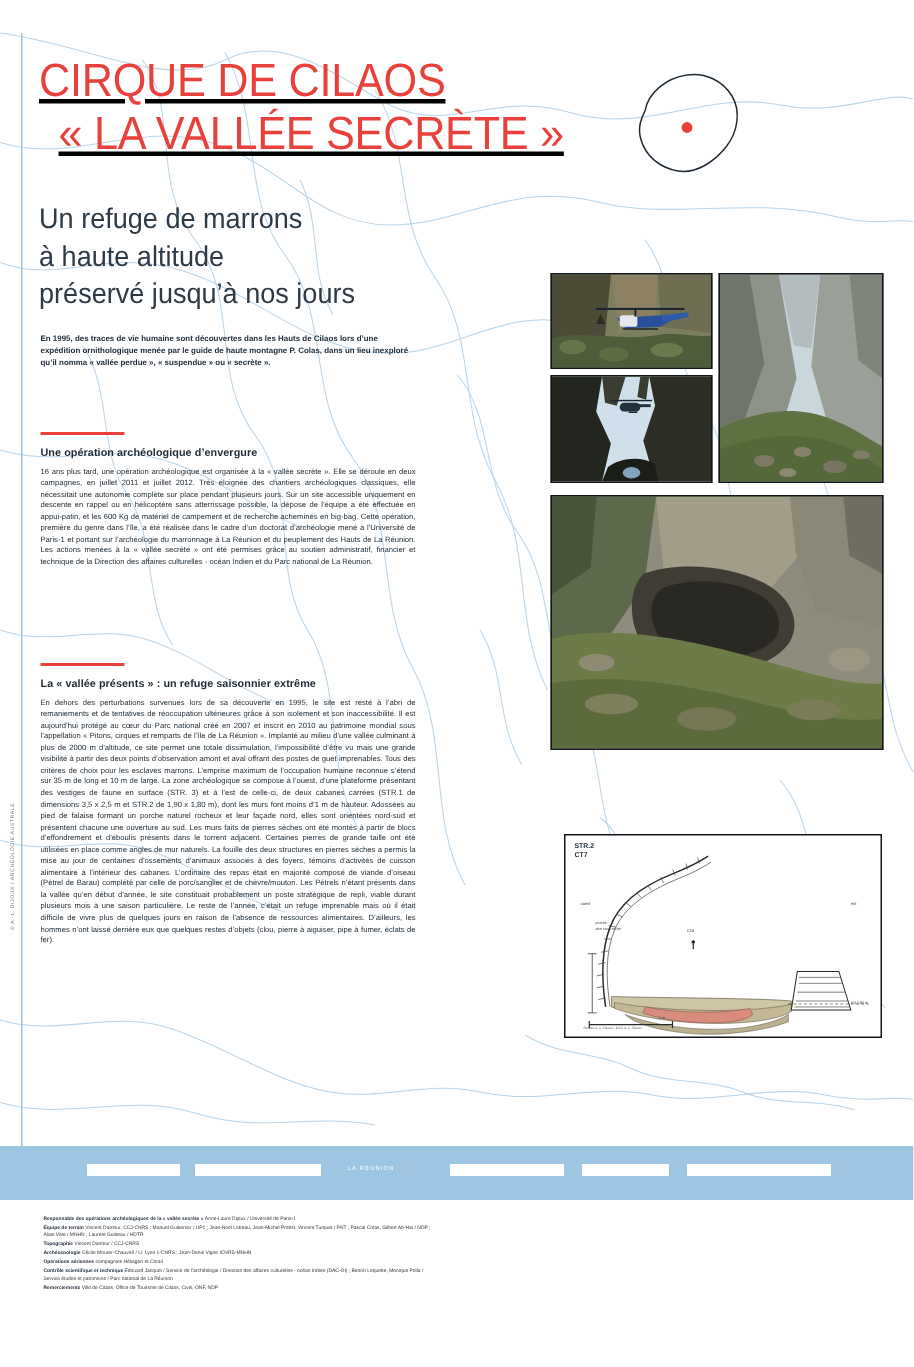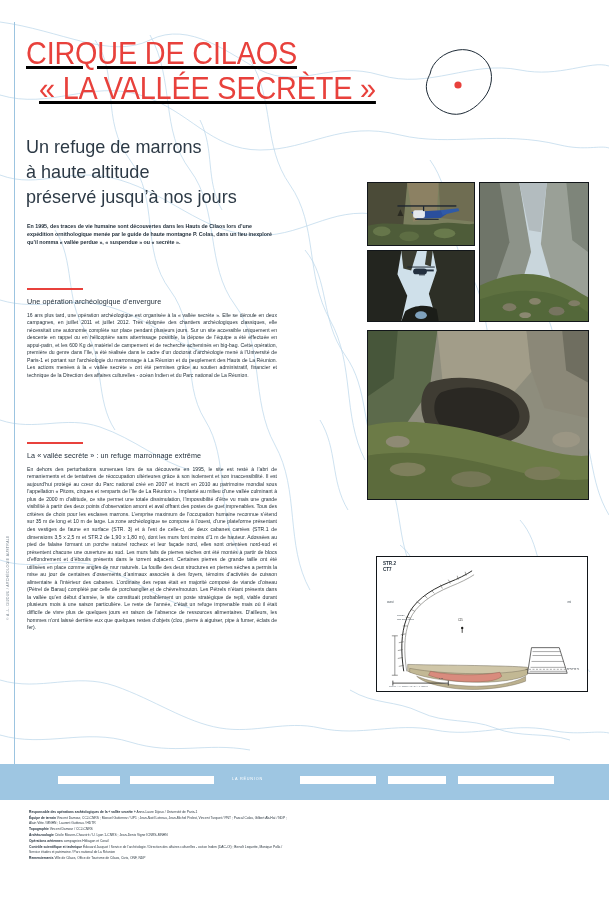--- a/index.html
+++ b/index.html
@@ -50,21 +50,21 @@
   
   .lede {
     position: absolute; left: 27px; top: 222px; width: 250px; z-index: 4;
     font-size: 5.3px; line-height: 8.1px; font-weight: bold; color: #1d2a36;
   }
 
   
   .article { position: absolute; left: 27px; width: 250px; z-index: 4; }
   .art-rule { width: 56px; height: 1.6px; background: #e8413c; margin-bottom: 7px; }
   .art-head {
-    font-size: 7.2px; font-weight: normal; color: #1d2a36; margin-bottom: 6px;
+    font-size: 7.2px; font-weight: bold; color: #1d2a36; margin-bottom: 6px;
     letter-spacing: .05px;
   }
   .art-body { font-size: 5.1px; line-height: 7.55px; color: #243039; text-align: justify; }
 
   #article-1 { top: 288px; }
   #article-2 { top: 442px; }
 
   
   .island { position: absolute; left: 412px; top: 44px; width: 90px; height: 78px; z-index: 4; }
 
@@ -152,21 +152,21 @@
   <div class="lede">En 1995, des traces de vie humaine sont découvertes dans les Hauts de Cilaos lors d’une expédition ornithologique menée par le guide de haute montagne P. Colas, dans un lieu inexploré qu’il nomma « vallée perdue », « suspendue » ou « secrète ».</div>
 
   <div class="article" id="article-1">
     <div class="art-rule"></div>
     <div class="art-head">Une opération archéologique d’envergure</div>
     <div class="art-body">16 ans plus tard, une opération archéologique est organisée à la « vallée secrète ». Elle se déroule en deux campagnes, en juillet 2011 et juillet 2012. Très éloignée des chantiers archéologiques classiques, elle nécessitait une autonomie complète sur place pendant plusieurs jours. Sur un site accessible uniquement en descente en rappel ou en hélicoptère sans atterrissage possible, la dépose de l’équipe a été effectuée en appui-patin, et les 600 Kg de matériel de campement et de recherche acheminés en big-bag. Cette opération, première du genre dans l’île, a été réalisée dans le cadre d’un doctorat d’archéologie mené à l’Université de Paris-1 et portant sur l’archéologie du marronnage à La Réunion et du peuplement des Hauts de La Réunion. Les actions menées à la « vallée secrète » ont été permises grâce au soutien administratif, financier et technique de la Direction des affaires culturelles - océan Indien et du Parc national de La Réunion.</div>
   </div>
 
   <div class="article" id="article-2">
     <div class="art-rule"></div>
-    <div class="art-head">La « vallée secrète » : un refuge marronnage extrême</div>
+    <div class="art-head">La « vallée présents » : un refuge saisonnier extrême</div>
     <div class="art-body">En dehors des perturbations survenues lors de sa découverte en 1995, le site est resté à l’abri de remaniements et de tentatives de réoccupation ultérieures grâce à son isolement et son inaccessibilité. Il est aujourd’hui protégé au cœur du Parc national créé en 2007 et inscrit en 2010 au patrimoine mondial sous l’appellation « Pitons, cirques et remparts de l’île de La Réunion ». Implanté au milieu d’une vallée culminant à plus de 2000 m d’altitude, ce site permet une totale dissimulation, l’impossibilité d’être vu mais une grande visibilité à partir des deux points d’observation amont et aval offrant des postes de guet imprenables. Tous des critères de choix pour les esclaves marrons. L’emprise maximum de l’occupation humaine reconnue s’étend sur 35 m de long et 10 m de large. La zone archéologique se compose à l’ouest, d’une plateforme présentant des vestiges de faune en surface (STR. 3) et à l’est de celle-ci, de deux cabanes carrées (STR.1 de dimensions 3,5 x 2,5 m et STR.2 de 1,90 x 1,80 m), dont les murs font moins d’1 m de hauteur. Adossées au pied de falaise formant un porche naturel rocheux et leur façade nord, elles sont orientées nord-sud et présentent chacune une ouverture au sud. Les murs faits de pierres sèches ont été montés à partir de blocs d’effondrement et d’éboulis présents dans le torrent adjacent. Certaines pierres de grande taille ont été utilisées en place comme angles de mur naturels. La fouille des deux structures en pierres sèches a permis la mise au jour de centaines d’ossements d’animaux associés à des foyers, témoins d’activités de cuisson alimentaire à l’intérieur des cabanes. L’ordinaire des repas était en majorité composé de viande d’oiseau (Pétrel de Barau) complété par celle de porc/sanglier et de chèvre/mouton. Les Pétrels n’étant présents dans la vallée qu’en début d’année, le site constituait probablement un poste stratégique de repli, viable durant plusieurs mois à une saison particulière. Le reste de l’année, c’était un refuge imprenable mais où il était difficile de vivre plus de quelques jours en raison de l’absence de ressources alimentaires. D’ailleurs, les hommes n’ont laissé derrière eux que quelques restes d’objets (clou, pierre à aiguiser, pipe à fumer, éclats de fer).</div>
   </div>
 
   <svg class="island" viewBox="0 0 90 78">
     <path d="M18,30 C20,18 32,8 46,6 C58,4 70,10 76,20 C82,30 80,44 72,54 C64,64 52,72 40,70 C28,68 18,60 15,48 C13,40 16,34 18,30 Z" fill="none" stroke="#1d2a36" stroke-width="1"></path>
     <circle cx="46" cy="41" r="3.6" fill="#e8413c"></circle>
   </svg>
 
   <div class="photos">
 

